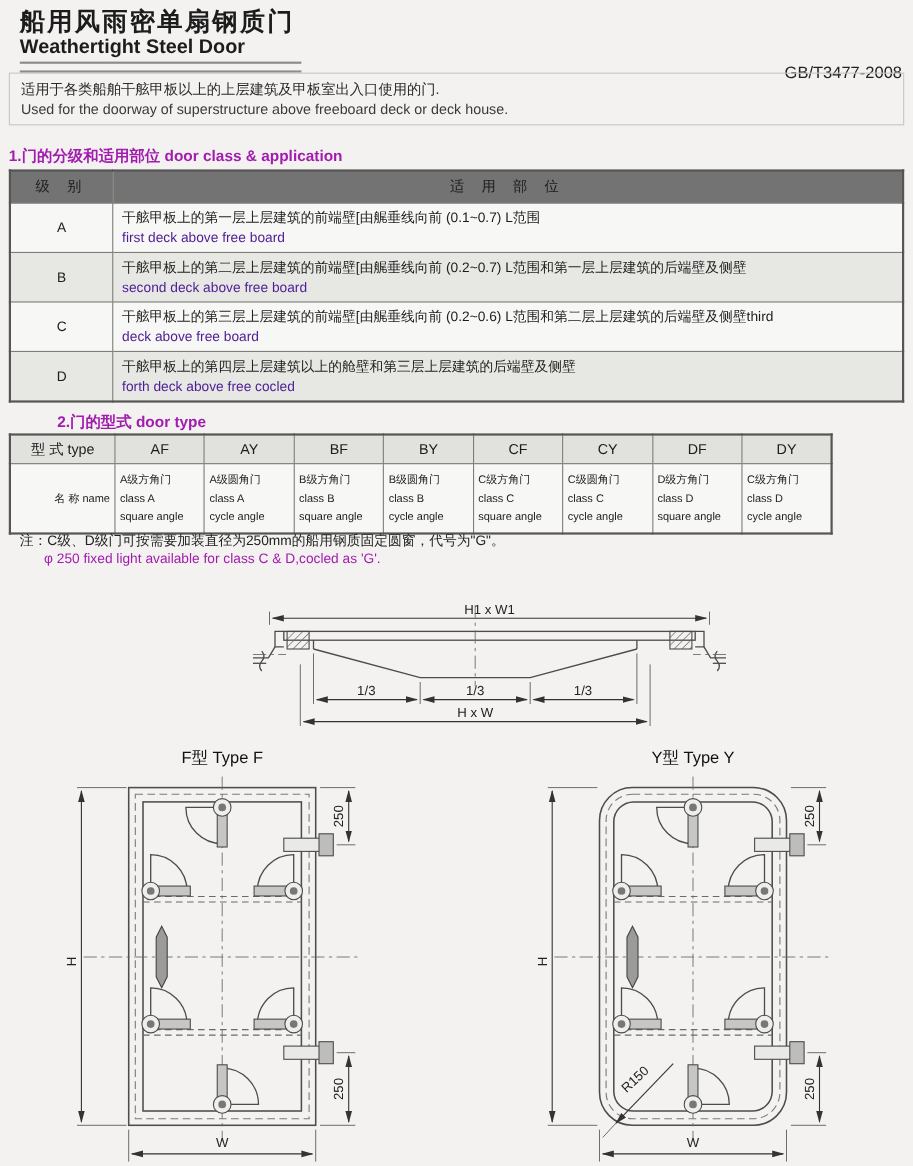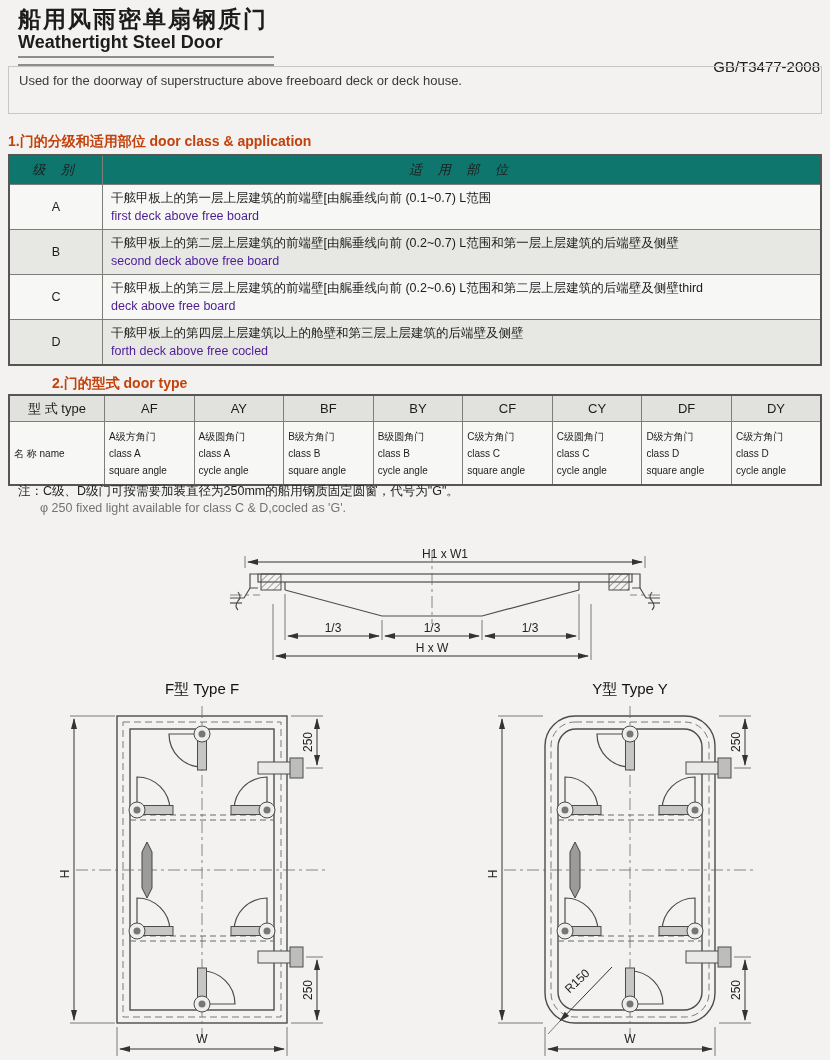--- a/index.html
+++ b/index.html
@@ -13,40 +13,40 @@
   }
   .abs{position:absolute;}
   
   .title-zh{left:18px;top:4px;font-size:23px;font-weight:bold;letter-spacing:2px;font-family:Liberation Serif, serif;}
   .title-en{left:18px;top:32px;font-size:18px;font-weight:bold;}
   .rule{left:18px;top:56px;width:256px;height:6px;border-top:2px solid #8d8d8b;border-bottom:2px solid #8d8d8b;}
   .gb{right:10px;top:28px;font-size:15px;color:#222;margin-top:30px;}
   .intro{left:8px;top:66px;width:792px;height:38px;border:1px solid #c7c7c4;padding:4px 10px;font-size:13px;line-height:19px;color:#2a2a2a;}
   .intro .en{color:#3a3a3a;}
   
-  .sh{font-size:14px;font-weight:bold;color:#c2410c;}
+  .sh{font-size:14px;font-weight:bold;color:#a21caf;}
   .s1h{left:8px;top:133px;}
   .s2h{left:8px;top:375px;margin-left:44px;}
   
   table{border-collapse:collapse;table-layout:fixed;background:#f7f7f5;}
   td{border:1px solid #7d7d7a;vertical-align:middle;}
   .t1{left:8px;top:154px;width:814px;border:2px solid #555;}
   .t1 .c1{width:90px;text-align:center;}
-  .t1 .hd td{background:#0f766e;height:26px;font-size:13px;text-align:center;letter-spacing:6px;font-style:italic;}
+  .t1 .hd td{background:#737373;height:26px;font-size:13px;text-align:center;letter-spacing:6px;}
   .t1 .body td{height:40px;font-size:12.5px;padding:2px 8px;line-height:18px;}
   .t1 .shade td{background:#e7e7e4;}
   .t1 .cls{font-size:14px;}
   .t1 .en{color:#4c1d95;}
-  .t2{left:8px;top:394px;width:814px;border:2px solid #555;}
+  .t2{left:8px;top:394px;width:749px;border:2px solid #555;}
   .t2 .hd td{background:#e1e1de;height:23px;font-size:13px;text-align:center;}
   .t2 .body td{height:58px;font-size:10px;padding:2px 4px;line-height:17px;vertical-align:middle;}
-  .t2 .c1{width:92px;text-align:left;font-size:13px;}
+  .t2 .c1{width:92px;text-align:right;font-size:13px;}
   
   .note1{left:18px;top:483px;font-size:12.5px;color:#222;}
-  .note2{left:40px;top:501px;font-size:12.5px;color:#737373;}
+  .note2{left:40px;top:501px;font-size:12.5px;color:#a21caf;}
   
   .drawings{left:0;top:540px;width:830px;height:520px;}
   .dr{fill:none;stroke:#4c4c4c;stroke-width:1.2;}
   .frame{fill:none;stroke:#4c4c4c;stroke-width:1.4;}
   .gask{fill:none;stroke:#7a7a78;stroke-width:1;stroke-dasharray:7 4;}
   .thin{stroke:#5a5a58;stroke-width:0.8;fill:none;}
   .dim{stroke:#333;stroke-width:1;fill:none;}
   .cl{stroke:#6a6a68;stroke-width:0.8;fill:none;stroke-dasharray:12 4 3 4;}
   .dsh{stroke:#6a6a68;stroke-width:1;fill:none;stroke-dasharray:6 4;}
   .bar{fill:#c6c6c4;stroke:#4c4c4c;stroke-width:1;}
@@ -60,20 +60,21 @@
 </style>
 </head>
 <body>
 
 <div class="abs title-zh">船用风雨密单扇钢质门</div>
 <div class="abs title-en">Weathertight Steel Door</div>
 <div class="abs rule"></div>
 <div class="abs gb">GB/T3477-2008</div>
 
 <div class="abs intro">
+  <div class="zh">适用于各类船舶干舷甲板以上的上层建筑及甲板室出入口使用的门.</div>
   <div class="en">Used for the doorway of superstructure above freeboard deck or deck house.</div>
 </div>
 
 <div class="abs sh s1h">1.门的分级和适用部位 door class &amp; application</div>
 
 <table class="abs t1">
   <tbody>
       <tr class="hd">
     <td class="c1">级 别</td>
     <td>适  用  部  位</td>

